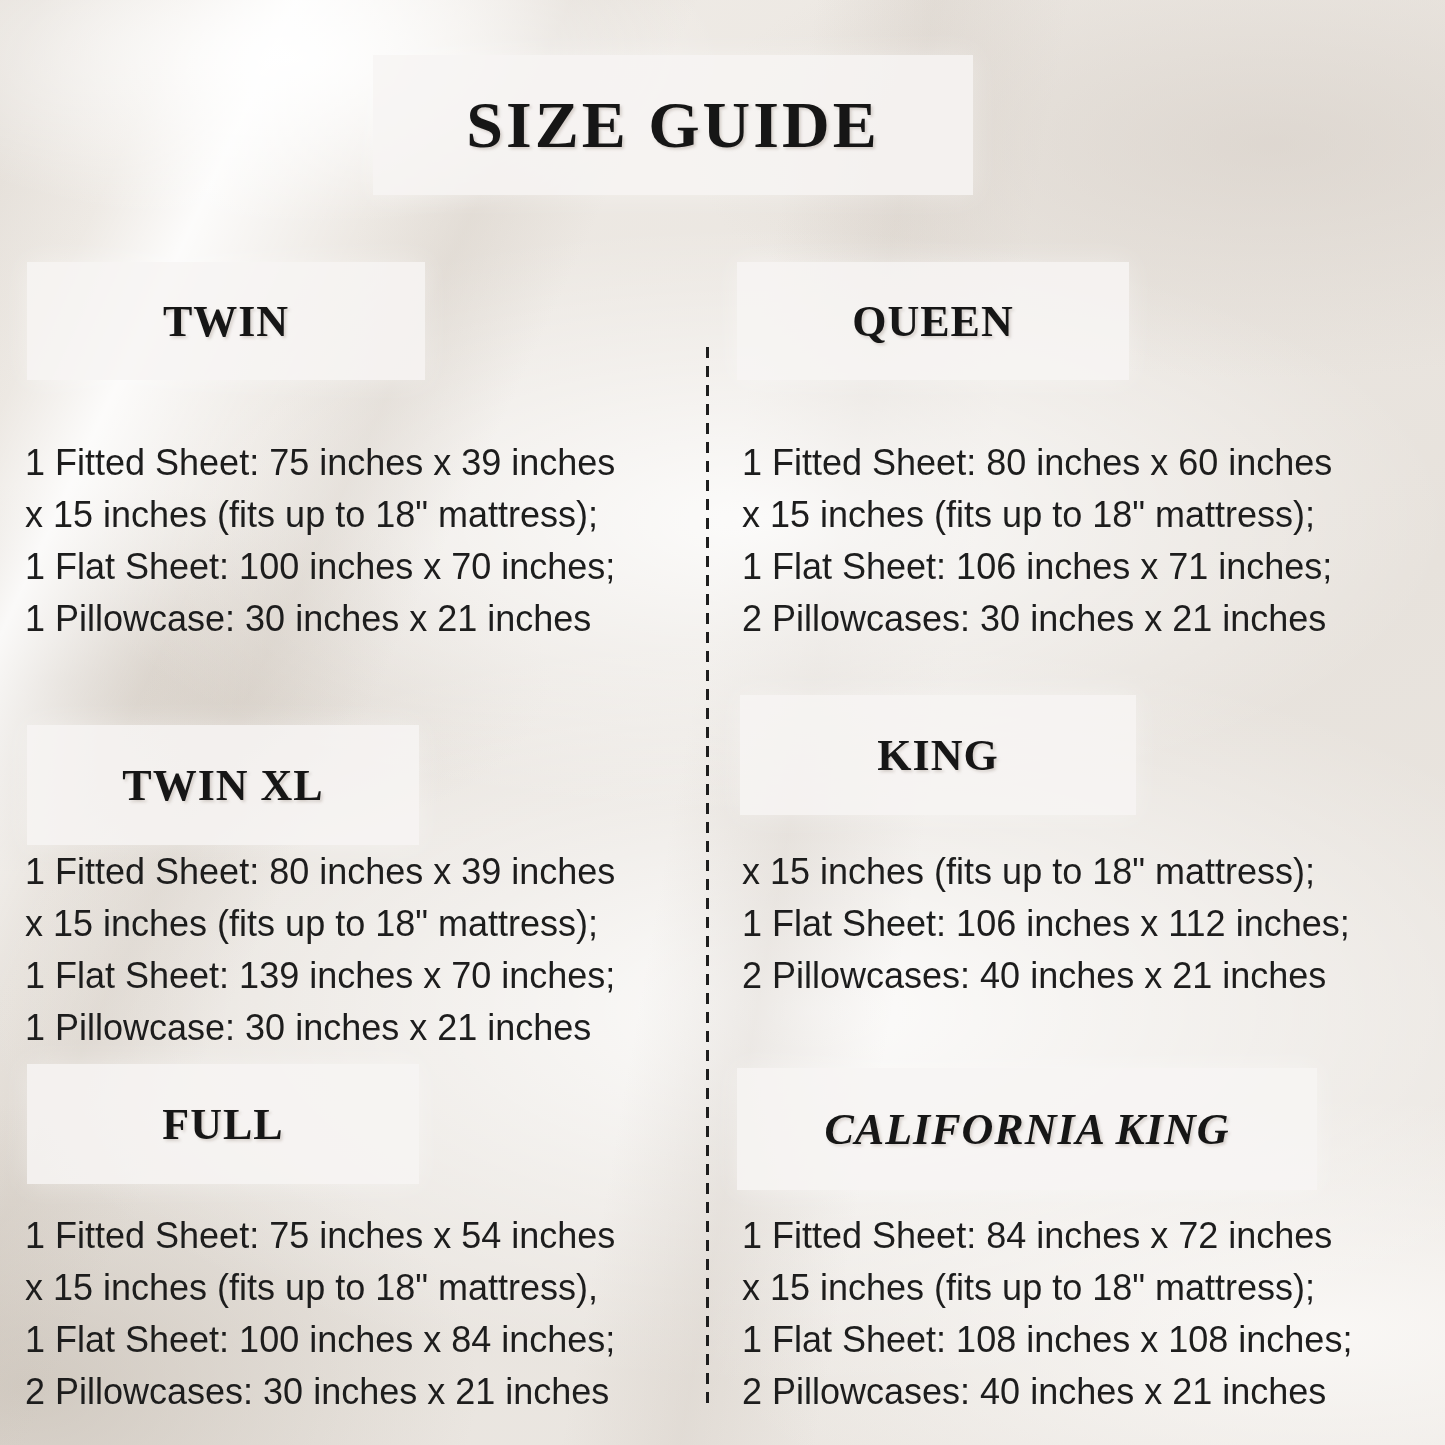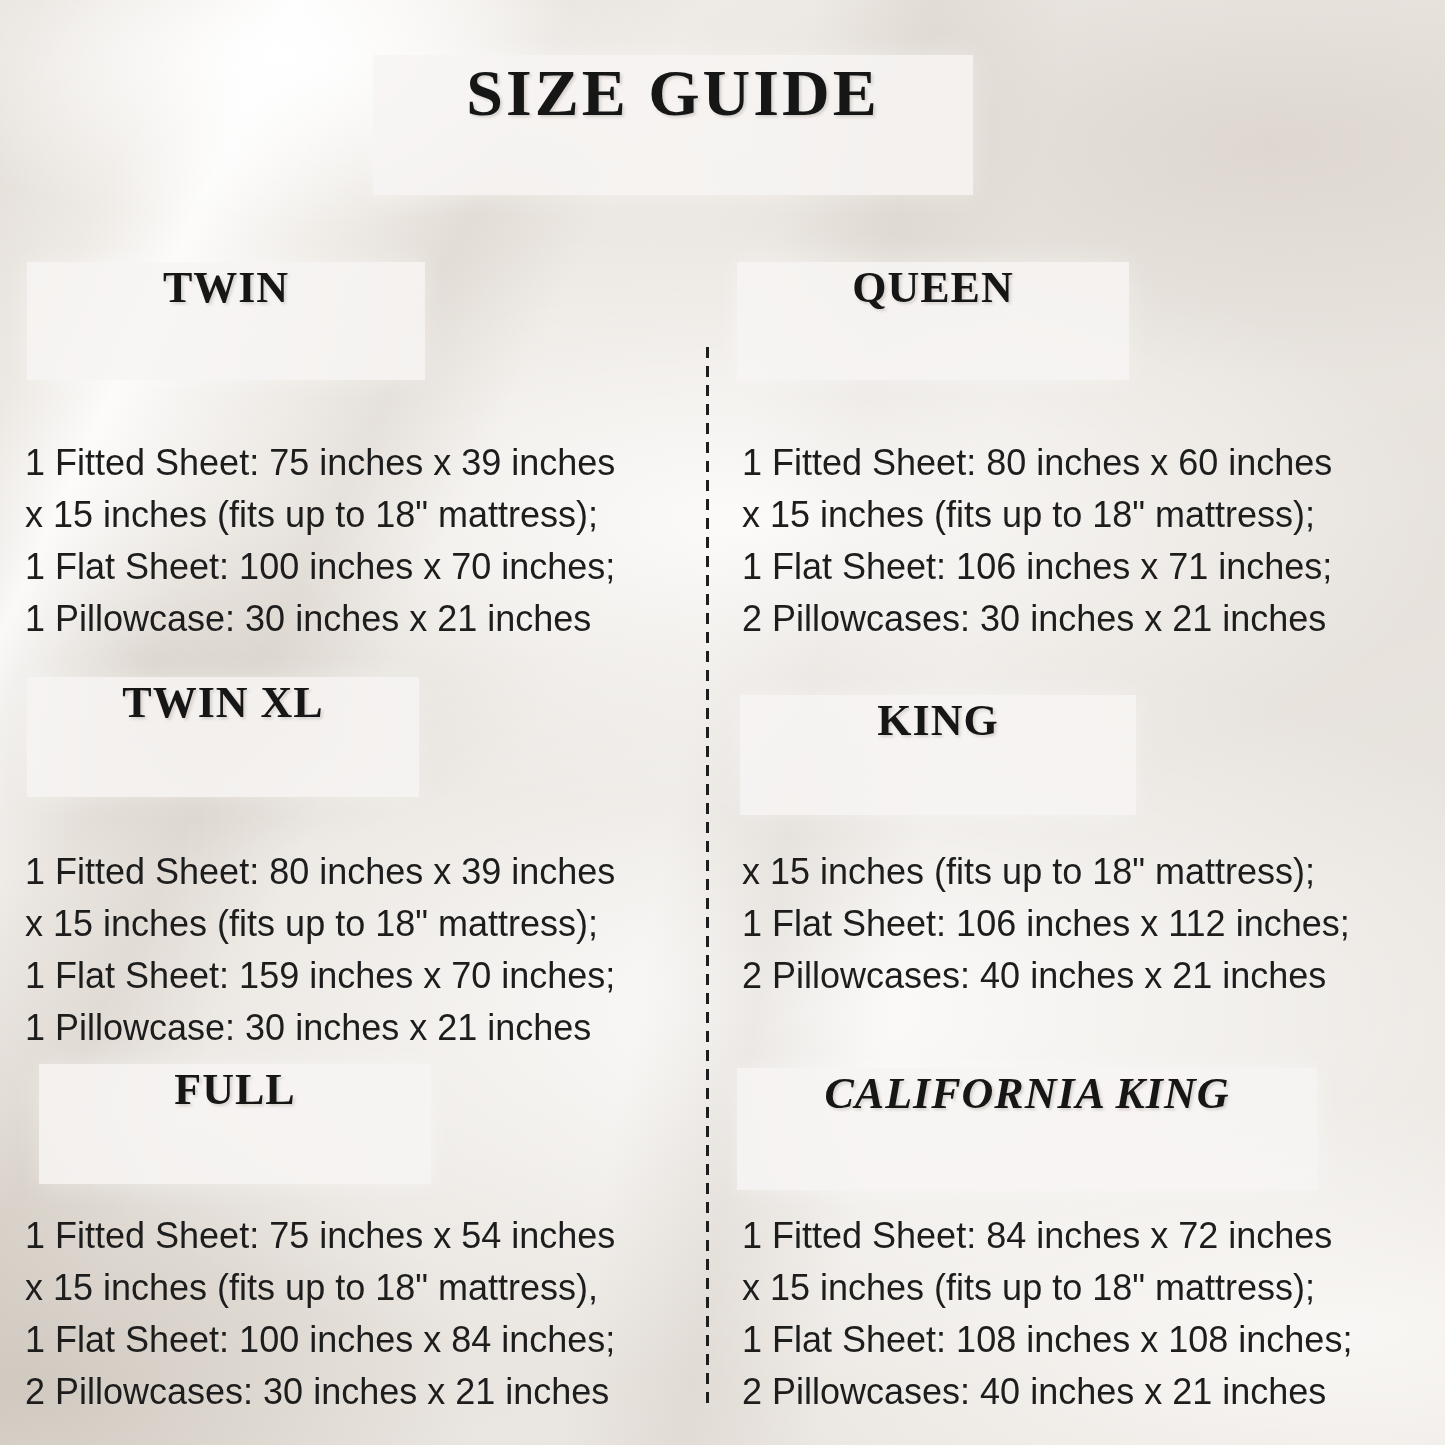--- a/index.html
+++ b/index.html
@@ -23,39 +23,39 @@
                       rgba(255,255,255,0) 63%),
       radial-gradient(ellipse 1150px 520px at 56% 70%, rgba(255,255,255,0.88), rgba(255,255,255,0) 72%),
       radial-gradient(ellipse 680px 430px at 2% 96%,  rgba(193,184,173,0.60), rgba(193,184,173,0) 66%),
       radial-gradient(ellipse 900px 330px at 92% 92%, rgba(250,248,246,0.95), rgba(250,248,246,0) 70%),
       linear-gradient(160deg, #f0ece7 0%, #e7e2dc 55%, #ece8e3 100%);
   }
   .panel{
     position:absolute;
     background:rgba(247,245,243,0.86);
     box-shadow:0 0 26px rgba(255,255,255,0.35);
-    display:flex;align-items:flex-start;justify-content:center;
+    display:flex;align-items:center;justify-content:center;
   }
   .serif-heading{
     font-family:"Liberation Serif", serif;
     font-weight:700;
     color:#161616;
     letter-spacing:1px;
     text-shadow:2px 2px 3px rgba(175,165,155,0.45);
     white-space:nowrap;
     margin:0;
   }
   .title-box{left:373px;top:55px;width:600px;height:140px;}
   .title-box h1{font-size:66px;letter-spacing:3px;}
 
   .h-twin   {left:27px; top:262px; width:398px;height:118px;}
   .h-queen  {left:737px;top:262px; width:392px;height:118px;}
-  .h-twinxl {left:27px; top:677px; width:392px;height:120px;}
+  .h-twinxl {left:27px; top:725px; width:392px;height:120px;}
   .h-king   {left:740px;top:695px; width:396px;height:120px;}
-  .h-full   {left:27px; top:1064px;width:392px;height:120px;margin-left:12px;}
+  .h-full   {left:27px; top:1064px;width:392px;height:120px;}
   .h-calking{left:737px;top:1068px;width:580px;height:122px;font-style:italic;}
   .section-h{font-size:44px;}
 
   .specs{
     position:absolute;
     font-size:36px;
     line-height:52px;
     color:#1d1d1d;
   }
   .b-twin   {left:25px; top:437px; width:690px;}
@@ -102,21 +102,21 @@
     <div>1 Flat Sheet: 106 inches x 71 inches;</div>
     <div>2 Pillowcases: 30 inches x 21 inches</div>
   </div>
 
   <div class="panel h-twinxl">
     <h2 class="serif-heading section-h">TWIN XL</h2>
   </div>
   <div class="specs b-twinxl">
     <div>1 Fitted Sheet: 80 inches x 39 inches</div>
     <div>x 15 inches (fits up to 18" mattress);</div>
-    <div>1 Flat Sheet: 159 inches x 70 inches;</div>
+    <div>1 Flat Sheet: 139 inches x 70 inches;</div>
     <div>1 Pillowcase: 30 inches x 21 inches</div>
   </div>
 
   <div class="panel h-king">
     <h2 class="serif-heading section-h">KING</h2>
   </div>
   <div class="specs b-king">
     <div>x 15 inches (fits up to 18" mattress);</div>
     <div>1 Flat Sheet: 106 inches x 112 inches;</div>
     <div>2 Pillowcases: 40 inches x 21 inches</div>

